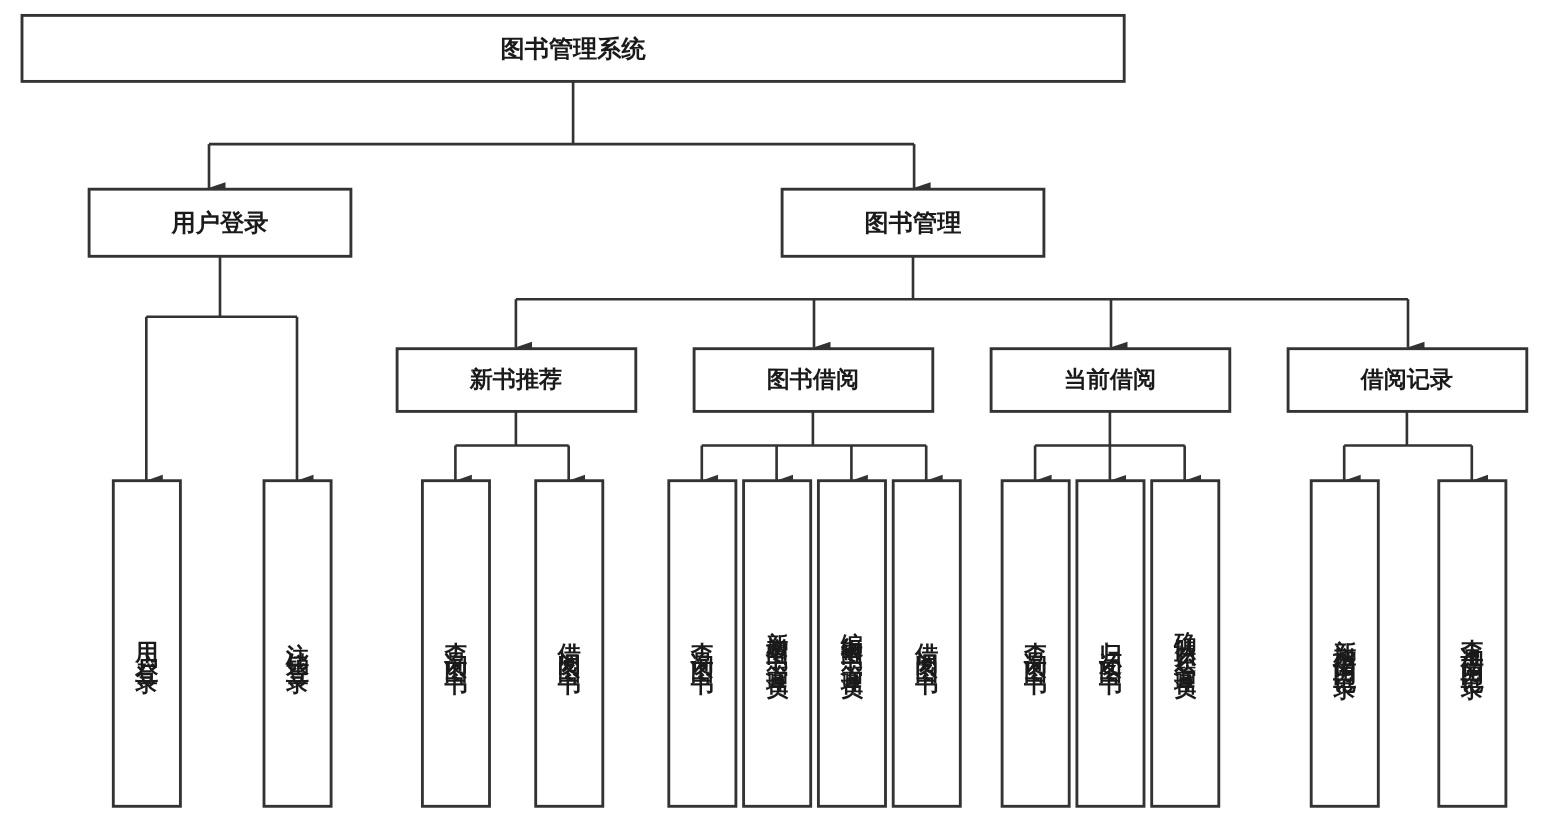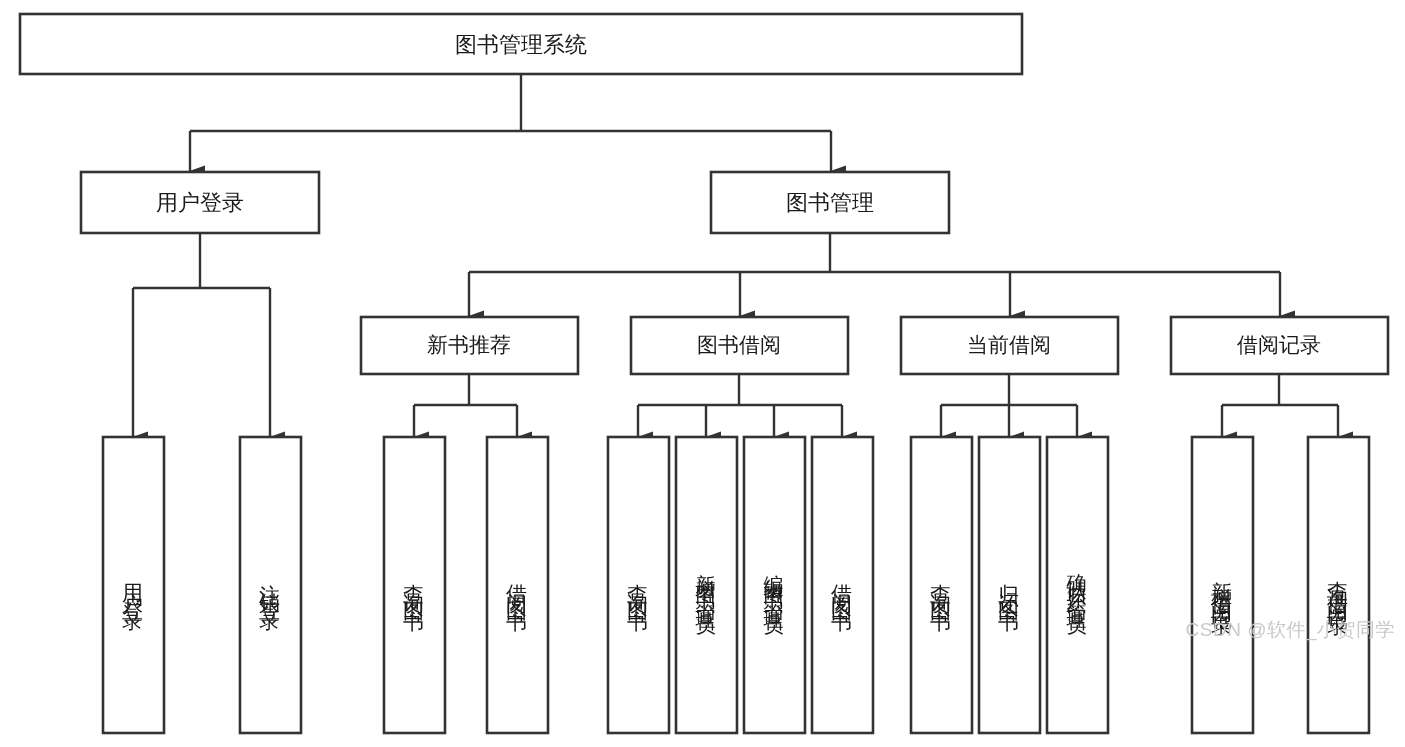--- a/index.html
+++ b/index.html
@@ -10,20 +10,21 @@
   body {
     width: 1405px;
     height: 747px;
     font-family: "Liberation Sans", "DejaVu Sans", sans-serif;
     overflow: hidden;
   }
   #diagram-root {
     position: relative;
     width: 1405px;
     height: 649px;
+    font-weight: bold;
   }
   svg#flow {
     display: block;
     width: 1405px;
     height: 747px;
   }
   .node-rect {
     fill: #ffffff;
     stroke: #333333;
     stroke-width: 2.6;
@@ -222,15 +223,14 @@
       <text class="vlabel" x="1222" y="585" writing-mode="tb" glyph-orientation-vertical="0" style="letter-spacing:7px" dominant-baseline="central">新增借阅记录</text>
     </g>
 
     <g>
       <rect class="node-rect" x="1308" y="437" width="61" height="296"></rect>
       <text class="vlabel" x="1338" y="585" writing-mode="tb" glyph-orientation-vertical="0" style="letter-spacing:7px" dominant-baseline="central">查询借阅记录</text>
     </g>
 
   </svg>
 
-  <div class="watermark">CSDN @软件_小贺同学</div>
 
 </div>
 
 </body></html>

